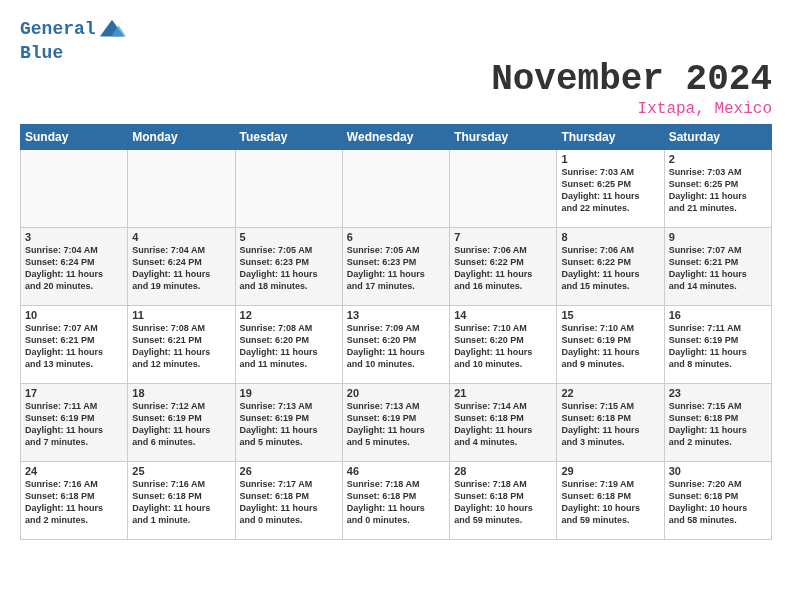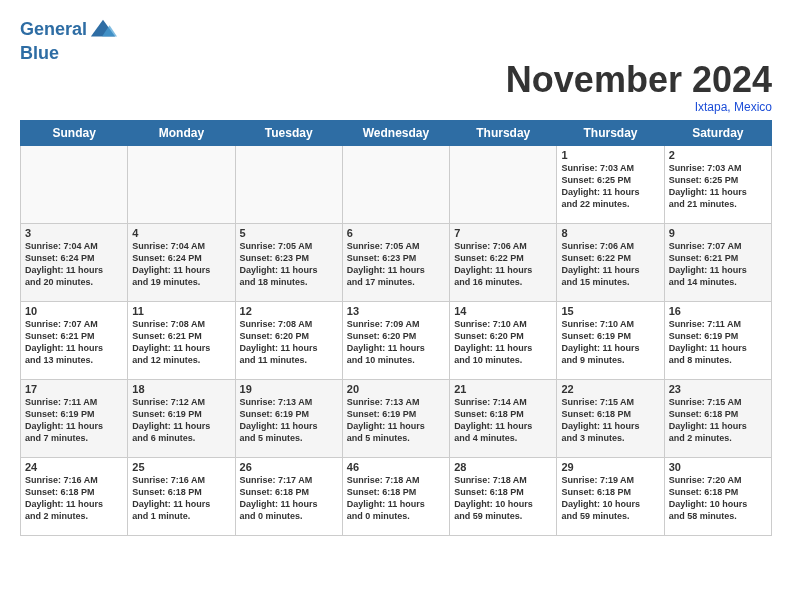--- a/index.html
+++ b/index.html
@@ -12,20 +12,21 @@
     }
     .page {
       width: 792px;
       padding: 16px 20px 10px 20px;
     }
     .header-row {
       display: flex;
       align-items: flex-start;
       justify-content: space-between;
       margin-bottom: 6px;
+      font-family: Liberation Mono, monospace;
     }
     .logo {
       display: flex;
       align-items: center;
     }
     .logo-text {
       font-size: 18px;
       font-weight: bold;
       color: #333;
       line-height: 1.1;
@@ -42,36 +43,36 @@
       text-align: right;
     }
     .month-title {
       font-size: 36px;
       font-weight: bold;
       color: #333;
       line-height: 1.1;
       margin-top: 44px;
     }
     .location {
-      font-size: 12px;
-      color: #1d4ed8;
+      font-size: 16px;
+      color: #ec4899;
       text-align: right;
     }
     table {
       width: 100%;
       border-collapse: collapse;
       table-layout: fixed;
     }
     thead tr th {
       background-color: #2e6da4;
       color: #fff;
       font-size: 12px;
       font-weight: bold;
       padding: 5px 4px;
-      text-align: center;
+      text-align: left;
       border: 1px solid #2e6da4;
     }
     tbody tr td {
       vertical-align: top;
       border: 1px solid #ccc;
       padding: 3px 4px;
       font-size: 9.5px;
       color: #333;
       height: 78px;
       background: #fff;

